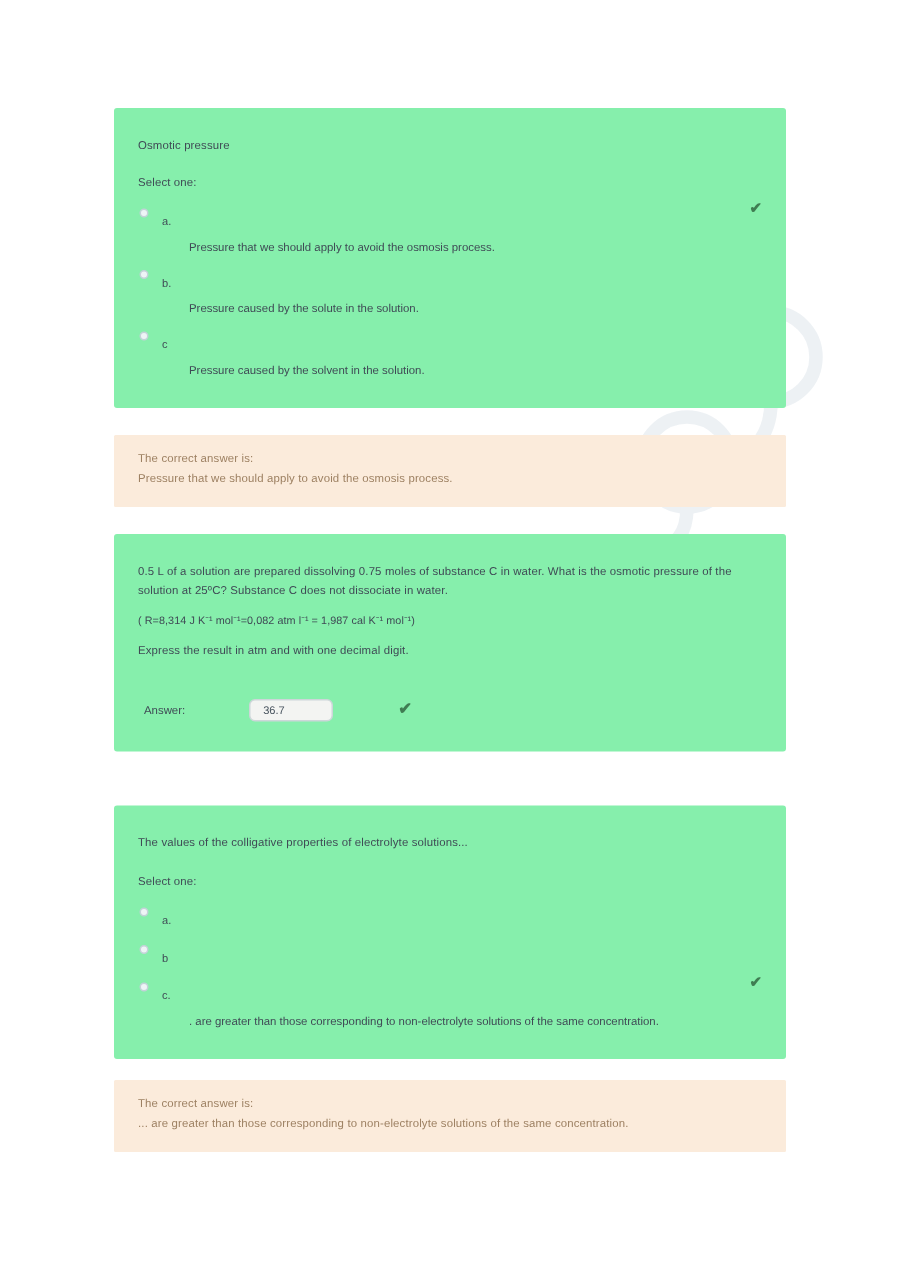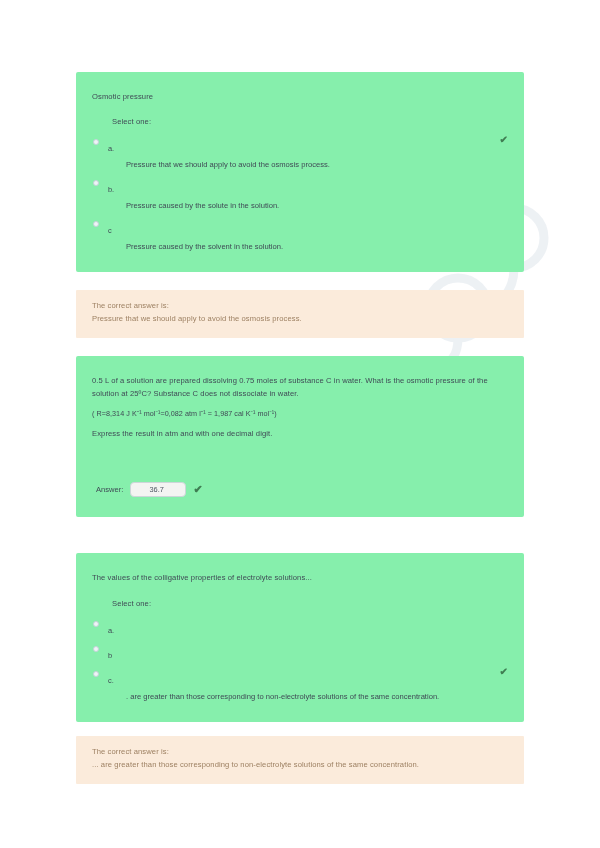--- a/index.html
+++ b/index.html
@@ -58,21 +58,20 @@
     color: #3f4a55;
     line-height: 1.75;
     letter-spacing: 0.1px;
   }
   .qtext.stem { margin-bottom: 14px; }
   .select-one {
     font-size: 7.6px;
     color: #3f4a55;
     margin-bottom: 11px;
     letter-spacing: 0.1px;
-    margin-left: 20px;
   }
   .paraline { margin: 0 0 7px 0; }
   .paraline:last-child { margin-bottom: 0; }
   .constline { font-size: 7.2px; letter-spacing: 0.05px; }
 
   
   .option {
     position: relative;
     margin-bottom: 7px;
     padding-left: 16px;
@@ -111,39 +110,40 @@
     color: #3f7d52;
     font-size: 10px;
     line-height: 1;
     font-weight: bold;
   }
 
   
   .answer-row {
     display: flex;
     align-items: center;
-    margin-top: 42px;
+    margin-top: 26px;
     padding-left: 4px;
+    gap: 36px;
   }
   .answer-label {
     font-size: 7.6px;
     color: #3f4a55;
     margin-right: 7px;
   }
   .answer-input {
     width: 56px;
     height: 15px;
     background: #f3f4f2;
     border: 1px solid #cdd6d9;
     border-radius: 4px;
     font-size: 7.4px;
     color: #4a5560;
     display: flex;
     align-items: center;
-    padding-left: 18px;
+    padding-left: 8px;
     box-sizing: border-box;
     font-family: "Liberation Sans", sans-serif;
   }
   .answer-tick {
     margin-left: 7px;
     color: #3f7d52;
     font-size: 11px;
     font-weight: bold;
     line-height: 1;
   }

